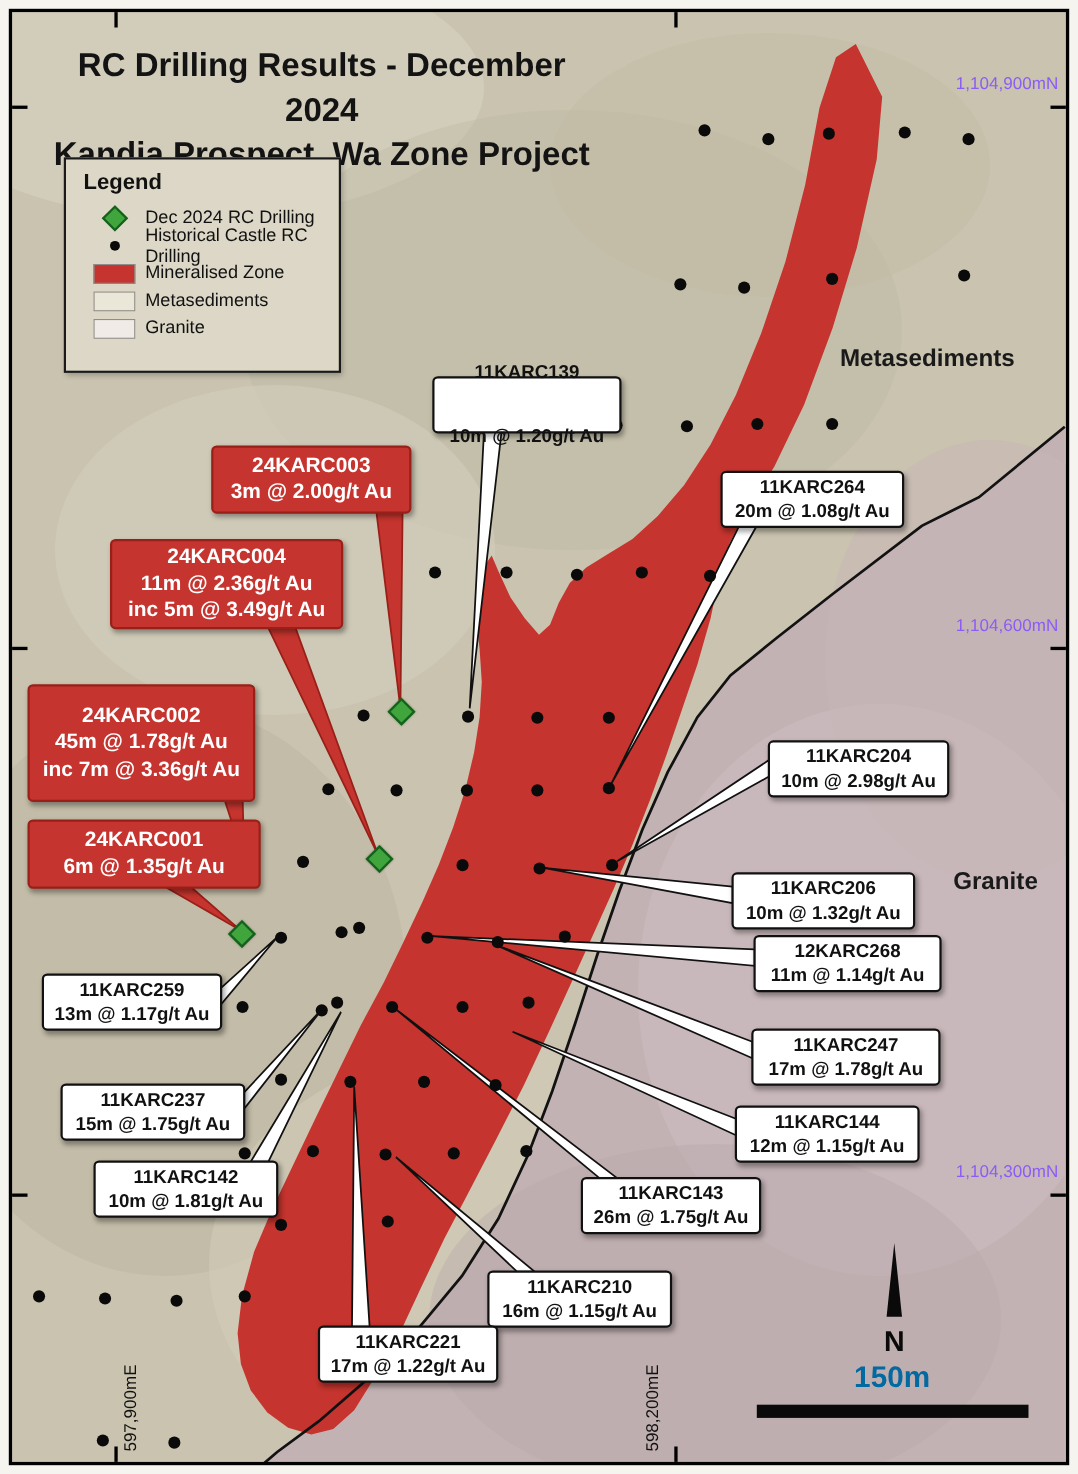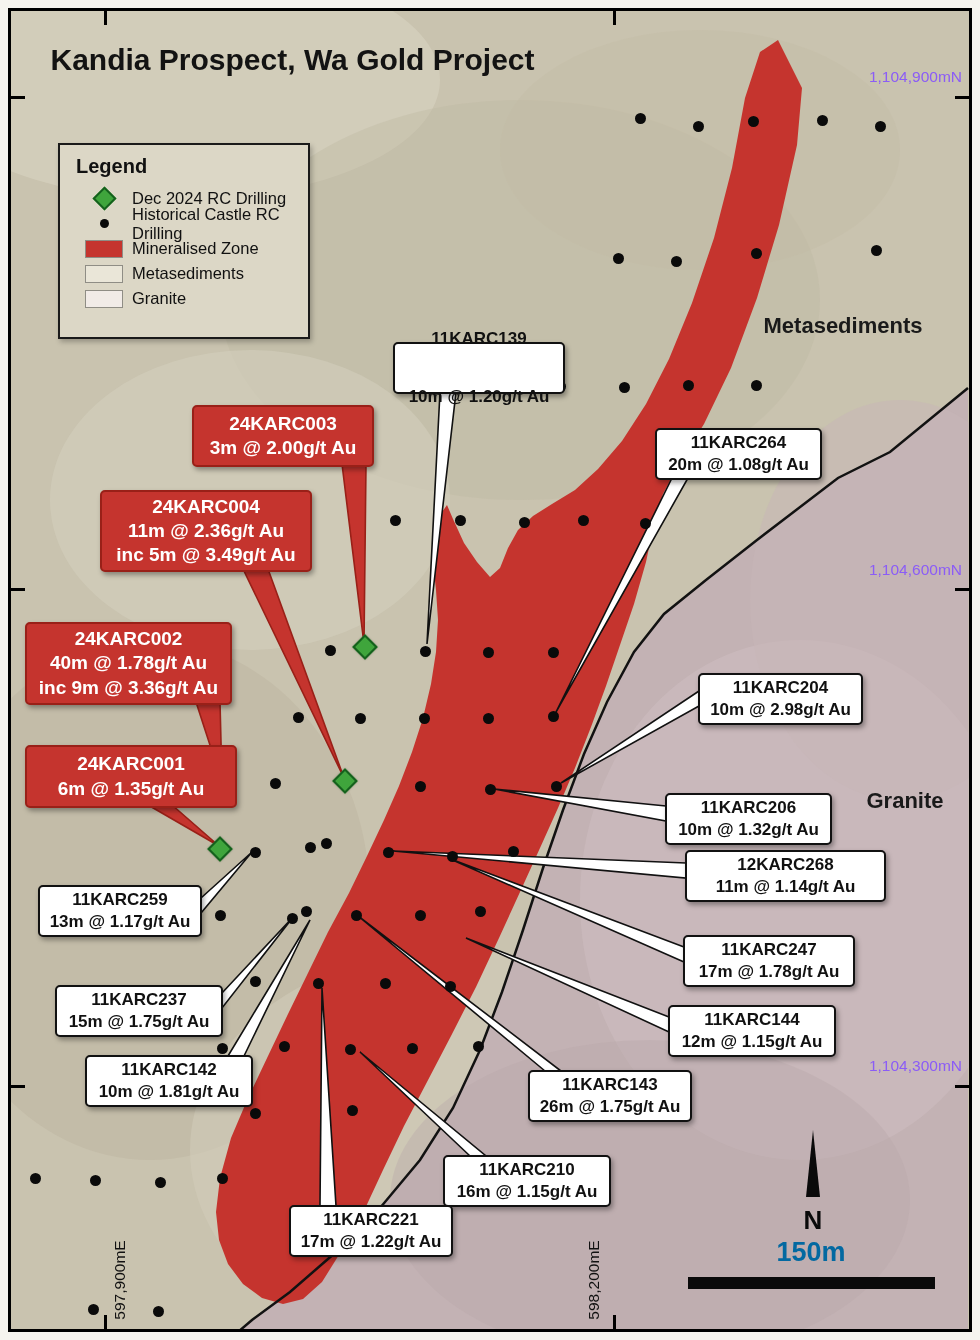--- a/index.html
+++ b/index.html
@@ -159,24 +159,24 @@
   <div class="layer" id="callout-layer">
       <div class="callout new" style="left: 192px; top: 405px; width: 182px; height: 62px;">
         <div class="">24KARC003</div>
         <div class="">3m @ 2.00g/t Au</div>
       </div>
       <div class="callout new" style="left: 100px; top: 490px; width: 212px; height: 82px;">
         <div class="">24KARC004</div>
         <div class="">11m @ 2.36g/t Au</div>
         <div class="">inc 5m @ 3.49g/t Au</div>
       </div>
-      <div class="callout new" style="left: 25px; top: 622px; width: 207px; height: 83px;">
+      <div class="callout new" style="left: 25px; top: 622px; width: 207px; height: 107px;">
         <div class="">24KARC002</div>
-        <div class="">40m @ 1.78g/t Au</div>
-        <div class="">inc 9m @ 3.36g/t Au</div>
+        <div class="">45m @ 1.78g/t Au</div>
+        <div class="">inc 7m @ 3.36g/t Au</div>
       </div>
       <div class="callout new" style="left: 25px; top: 745px; width: 212px; height: 63px;">
         <div class="">24KARC001</div>
         <div class="">6m @ 1.35g/t Au</div>
       </div>
       <div class="callout hist" style="left: 393px; top: 342px; width: 172px; height: 52px; gap: 36px;">
         <div class="">11KARC139</div>
         <div class="">10m @ 1.20g/t Au</div>
       </div>
       <div class="callout hist" style="left: 655px; top: 428px; width: 167px; height: 52px;">
@@ -184,21 +184,21 @@
         <div class="">20m @ 1.08g/t Au</div>
       </div>
       <div class="callout hist" style="left: 698px; top: 673px; width: 165px; height: 52px;">
         <div class="">11KARC204</div>
         <div class="">10m @ 2.98g/t Au</div>
       </div>
       <div class="callout hist" style="left: 665px; top: 793px; width: 167px; height: 52px;">
         <div class="">11KARC206</div>
         <div class="">10m @ 1.32g/t Au</div>
       </div>
-      <div class="callout hist" style="left: 685px; top: 850px; width: 201px; height: 52px;">
+      <div class="callout hist" style="left: 685px; top: 850px; width: 171px; height: 52px;">
         <div class="">12KARC268</div>
         <div class="">11m @ 1.14g/t Au</div>
       </div>
       <div class="callout hist" style="left: 683px; top: 935px; width: 172px; height: 52px;">
         <div class="">11KARC247</div>
         <div class="">17m @ 1.78g/t Au</div>
       </div>
       <div class="callout hist" style="left: 668px; top: 1005px; width: 168px; height: 52px;">
         <div class="">11KARC144</div>
         <div class="">12m @ 1.15g/t Au</div>
@@ -224,21 +224,22 @@
         <div class="">16m @ 1.15g/t Au</div>
       </div>
       <div class="callout hist" style="left: 289px; top: 1205px; width: 164px; height: 52px;">
         <div class="">11KARC221</div>
         <div class="">17m @ 1.22g/t Au</div>
       </div>
     </div>
 
   <div class="layer" id="chrome-layer">
     <div class="title-block">
-      <div>Kandia Prospect, Wa Gold Project</div>
+      <div>RC Drilling Results - December 2024</div>
+      <div>Kandia Prospect, Wa Zone Project</div>
     </div>
 
     <div class="legend">
       <div class="legend-title">Legend</div>
       <div id="legend-items">
           <div class="legend-item">
             <div class="sym">
               <div class="sym-diamond"></div>
             </div>
             <div class="lbl">Dec 2024 RC Drilling</div>

